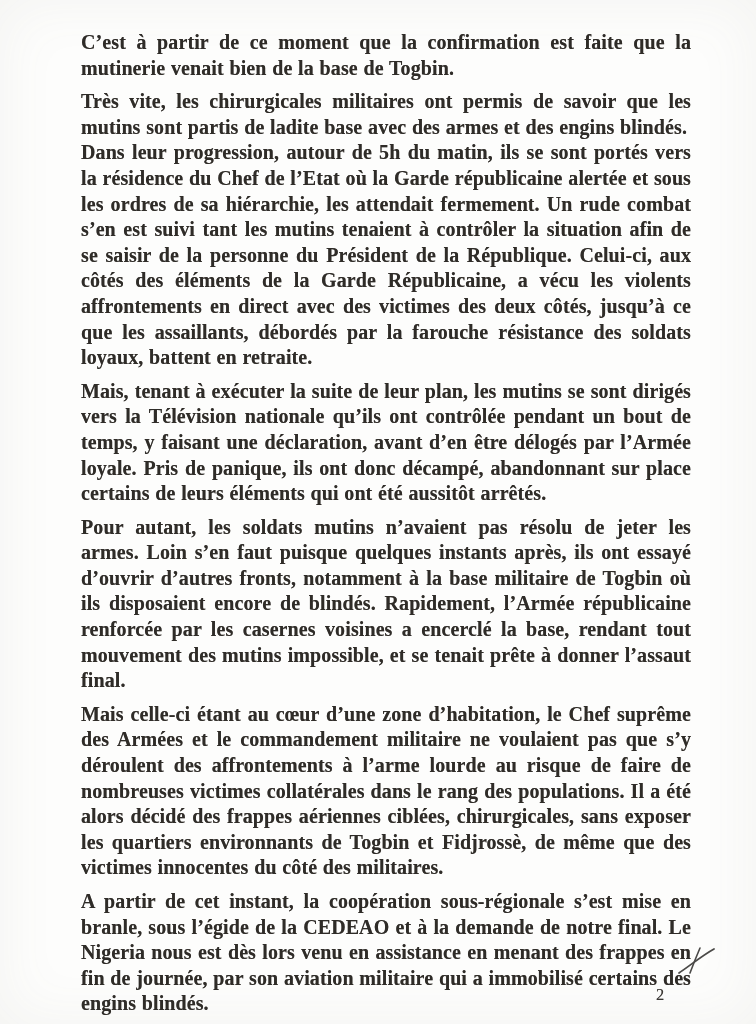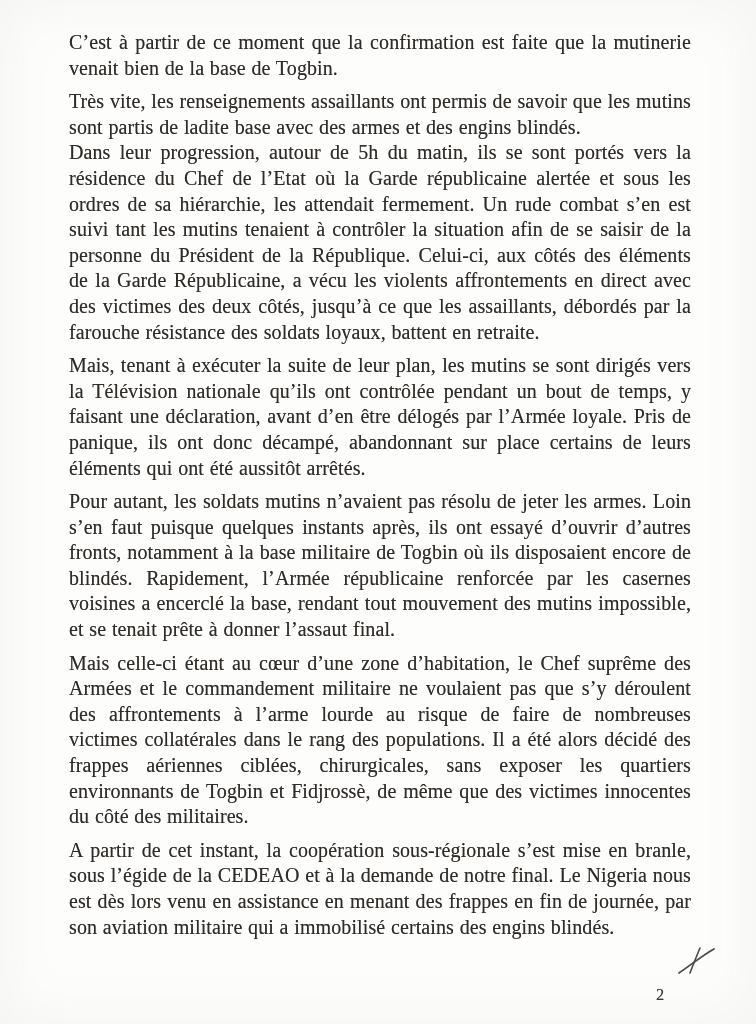--- a/index.html
+++ b/index.html
@@ -30,21 +30,22 @@
     top: 30px;
     width: 626px;
     font-size: 20px;
     line-height: 25.6px;
     text-align: justify;
     letter-spacing: 0.1px;
     word-spacing: 0.6px;
     text-shadow: 0 0 0.5px rgba(55,50,45,0.55);
   }
   .content p {
-    margin: 8px 0 0 4px;
+    margin: 8px 0 0 16px;
+    font-weight: bold;
   }
   .content p:first-child {
     margin-top: 0;
   }
   .content p.tight {
     margin-top: 0;
   }
   .hand-mark {
     position: absolute;
     left: 676px;
@@ -63,21 +64,21 @@
     text-shadow: 0 0 0.5px rgba(55,50,45,0.5);
   }
 </style>
 </head>
 <body>
 
 <div class="page">
 
   <div class="content">
     <p>C’est à partir de ce moment que la confirmation est faite que la mutinerie venait bien de la base de Togbin.</p>
-    <p>Très vite, les renseignements assaillants ont permis de savoir que les mutins sont partis de ladite base avec des armes et des engins blindés.</p>
+    <p>Très vite, les chirurgicales militaires ont permis de savoir que les mutins sont partis de ladite base avec des armes et des engins blindés.</p>
     <p class="tight">Dans leur progression, autour de 5h du matin, ils se sont portés vers la résidence du Chef de l’Etat où la Garde républicaine alertée et sous les ordres de sa hiérarchie, les attendait fermement. Un rude combat s’en est suivi tant les mutins tenaient à contrôler la situation afin de se saisir de la personne du Président de la République. Celui-ci, aux côtés des éléments de la Garde Républicaine, a vécu les violents affrontements en direct avec des victimes des deux côtés, jusqu’à ce que les assaillants, débordés par la farouche résistance des soldats loyaux, battent en retraite.</p>
     <p>Mais, tenant à exécuter la suite de leur plan, les mutins se sont dirigés vers la Télévision nationale qu’ils ont contrôlée pendant un bout de temps, y faisant une déclaration, avant d’en être délogés par l’Armée loyale. Pris de panique, ils ont donc décampé, abandonnant sur place certains de leurs éléments qui ont été aussitôt arrêtés.</p>
     <p>Pour autant, les soldats mutins n’avaient pas résolu de jeter les armes. Loin s’en faut puisque quelques instants après, ils ont essayé d’ouvrir d’autres fronts, notamment à la base militaire de Togbin où ils disposaient encore de blindés. Rapidement, l’Armée républicaine renforcée par les casernes voisines a encerclé la base, rendant tout mouvement des mutins impossible, et se tenait prête à donner l’assaut final.</p>
     <p>Mais celle-ci étant au cœur d’une zone d’habitation, le Chef suprême des Armées et le commandement militaire ne voulaient pas que s’y déroulent des affrontements à l’arme lourde au risque de faire de nombreuses victimes collatérales dans le rang des populations. Il a été alors décidé des frappes aériennes ciblées, chirurgicales, sans exposer les quartiers environnants de Togbin et Fidjrossè, de même que des victimes innocentes du côté des militaires.</p>
     <p>A partir de cet instant, la coopération sous-régionale s’est mise en branle, sous l’égide de la CEDEAO et à la demande de notre final. Le Nigeria nous est dès lors venu en assistance en menant des frappes en fin de journée, par son aviation militaire qui a immobilisé certains des engins blindés.</p>
   </div>
 
   <div class="hand-mark">
     <svg width="42" height="32" viewBox="0 0 42 32" xmlns="http://www.w3.org/2000/svg">
       <path d="M3 27 C 12 21, 27 9, 38 3" fill="none" stroke="#4b4a48" stroke-width="1.8" stroke-linecap="round"></path>

